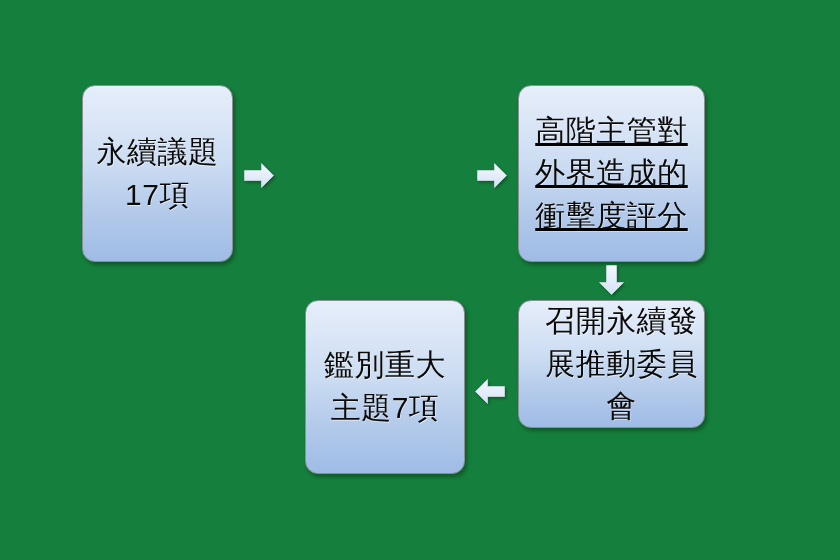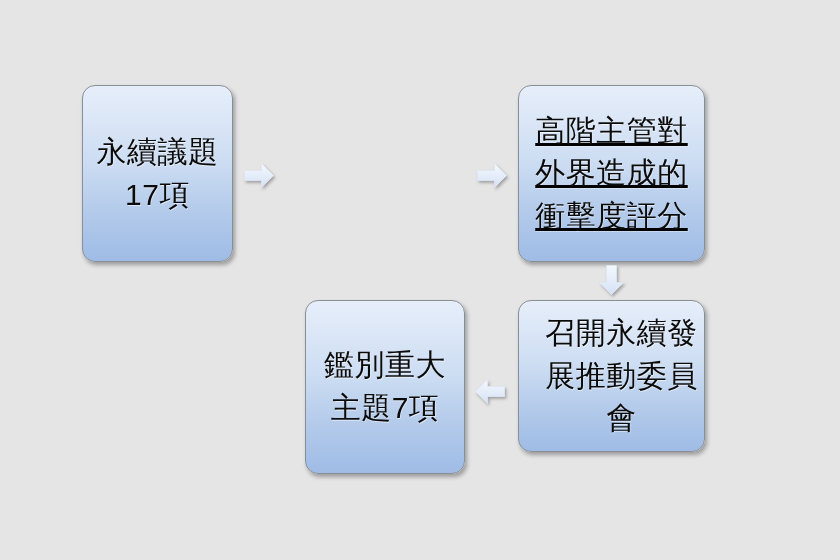--- a/index.html
+++ b/index.html
@@ -11,21 +11,21 @@
     height: 560px;
     background: #ffffff;
     font-family: "Liberation Sans", "DejaVu Sans", sans-serif;
     overflow: hidden;
   }
 
   #flowchart {
     position: relative;
     width: 840px;
     height: 560px;
-    background: #e5e5e5;
+    background: #15803d;
   }
 
   
   .node {
     position: absolute;
     box-sizing: border-box;
     border: 1px solid #8a8f96;
     border-radius: 13px;
     background: linear-gradient(to bottom,
                 #e6eefa 0%,
@@ -91,21 +91,21 @@
 17項</span>
   </div>
 
 
   <div class="node" style="left:518px; top:85px; width:187px; height:177px;text-decoration:underline;">
     <span class="node-label">高階主管對
 外界造成的
 衝擊度評分</span>
   </div>
 
-  <div class="node" style="left:518px; top:300px; width:187px; height:152px;padding-left:20px;">
+  <div class="node" style="left:518px; top:300px; width:187px; height:128px;padding-left:20px;">
     <span class="node-label">召開永續發
 展推動委員
 會</span>
   </div>
 
   <div class="node" style="left:305px; top:300px; width:160px; height:174px;justify-content:center;">
     <span class="node-label">鑑別重大
 主題7項</span>
   </div>
 

